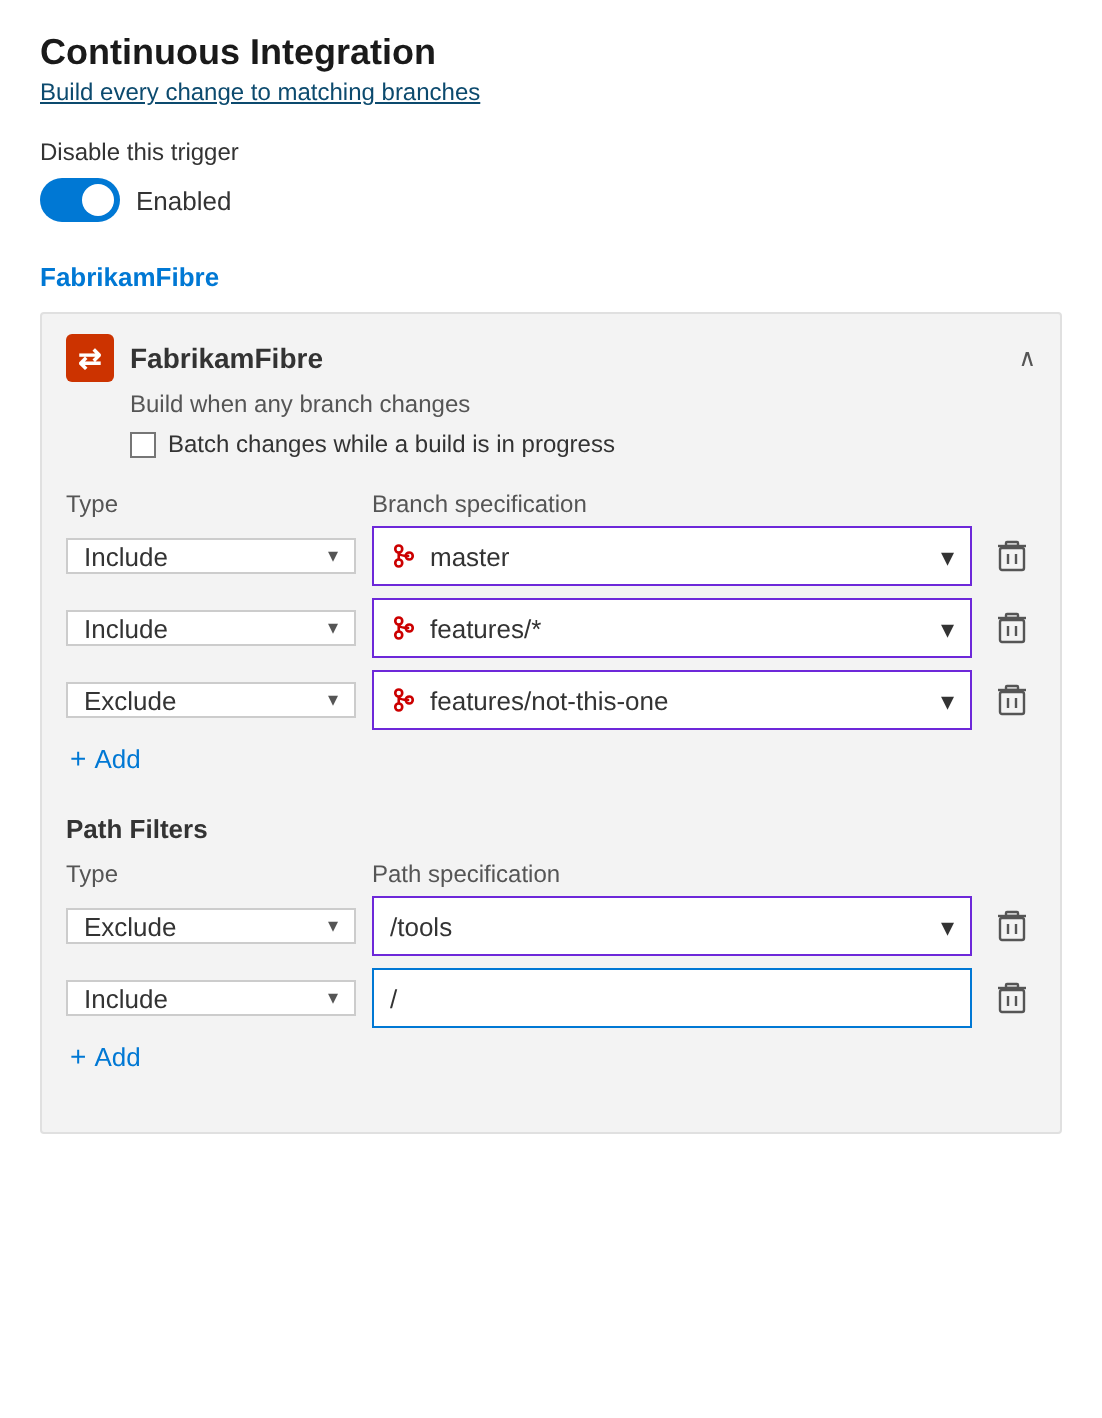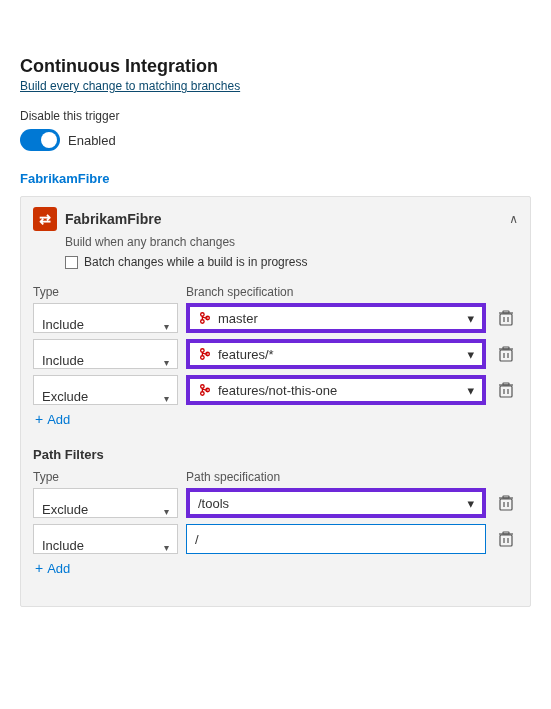--- a/index.html
+++ b/index.html
@@ -11,21 +11,20 @@
       width: 551px;
       min-height: 709px;
       padding: 16px 20px;
     }
 
     .page-title {
       font-size: 18px;
       font-weight: 600;
       color: #1a1a1a;
       margin-bottom: 2px;
-      margin-top: 40px;
     }
     .page-subtitle {
       font-size: 12px;
       color: #0c4a6e;
       margin-bottom: 16px;
       text-decoration: underline;
     }
 
     .disable-trigger-label {
       font-size: 12px;
@@ -162,43 +161,43 @@
 
     .filter-row {
       display: flex;
       align-items: center;
       gap: 8px;
       margin-bottom: 6px;
     }
 
     .select-dropdown {
       width: 145px;
-      height: 30px;
+      height: 18px;
       border: 1px solid #ccc;
       background: #fff;
       display: flex;
-      align-items: flex-end;
+      align-items: center;
       justify-content: space-between;
       padding: 0 8px;
       cursor: pointer;
       flex-shrink: 0;
     }
     .select-dropdown .select-text {
       font-size: 13px;
       color: #333;
     }
     .select-dropdown .chevron {
       font-size: 10px;
       color: #555;
     }
 
     .spec-dropdown {
       flex: 1;
       height: 30px;
-      border: 4px solid #6d28d9;
+      border: 1px solid #6d28d9;
       background: #fff;
       display: flex;
       align-items: center;
       justify-content: space-between;
       padding: 0 8px;
       cursor: pointer;
     }
 
     .spec-input {
       flex: 1;

